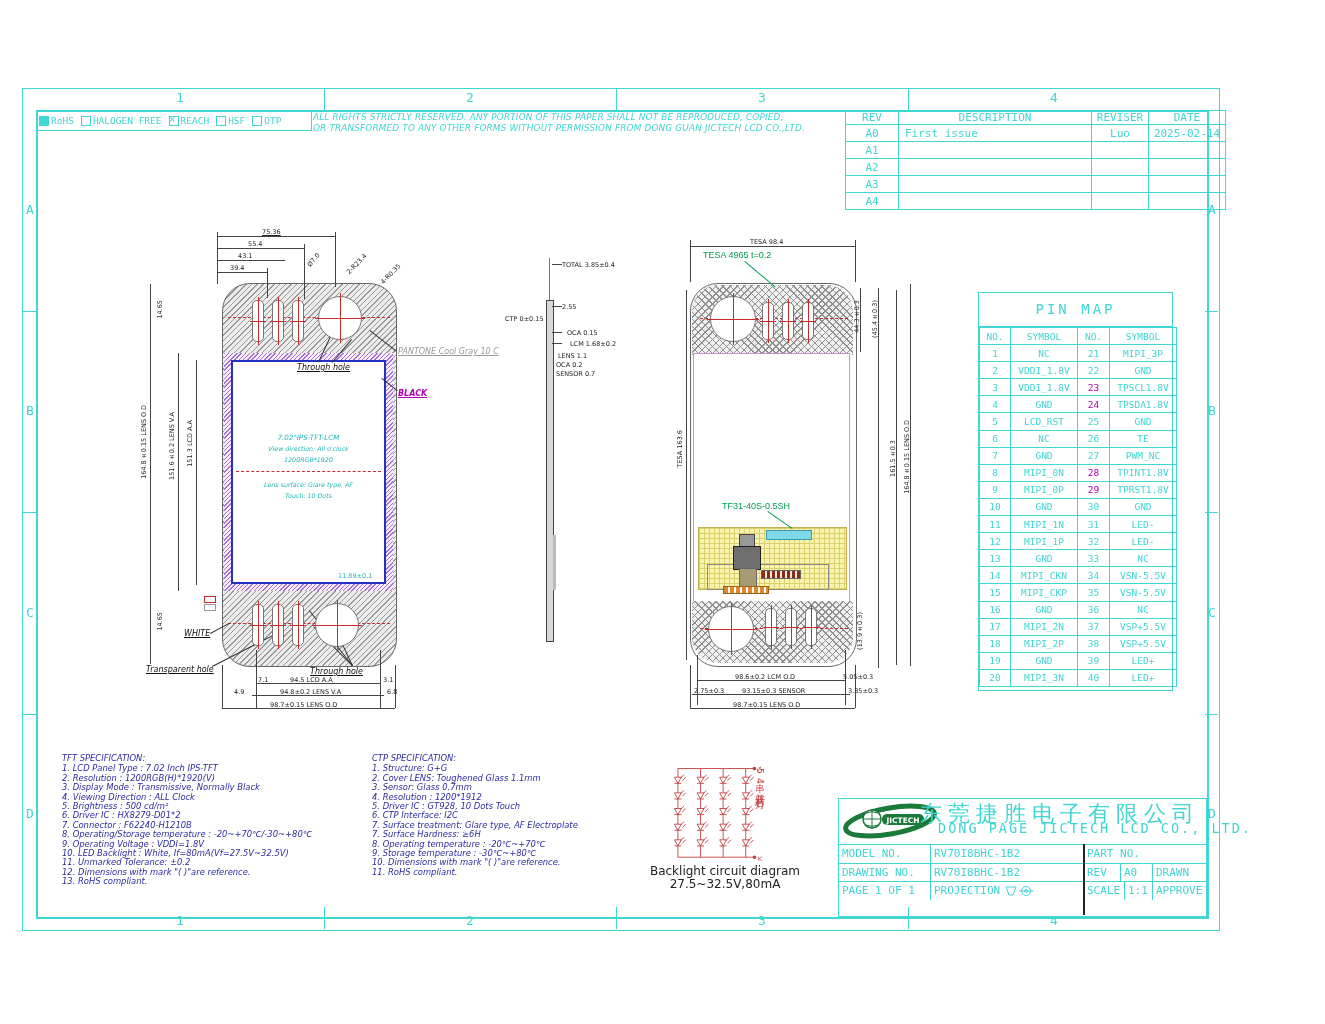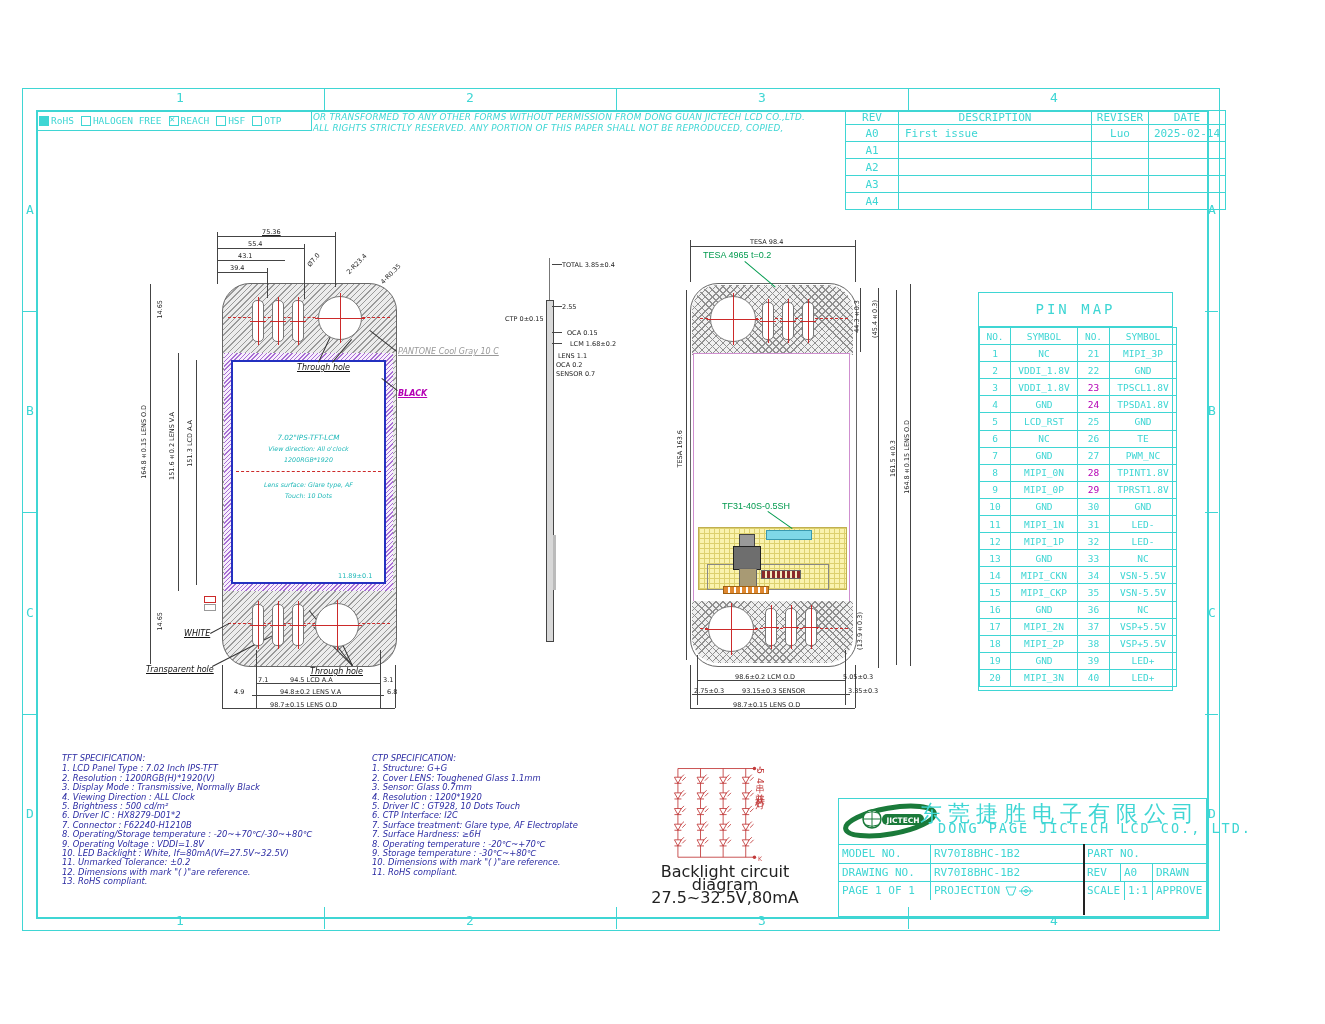--- a/index.html
+++ b/index.html
@@ -92,21 +92,21 @@
   .bv-hatch-top{position:absolute;left:692px;top:285px;width:161px;height:70px;border-radius:26px 26px 0 0;}
   .bv-hatch-bot{position:absolute;left:692px;top:601px;width:161px;height:62px;border-radius:0 0 26px 26px;}
   .bv-mid{position:absolute;left:693px;top:353px;width:157px;height:250px;border:1px solid #cf8fcf;background:#fff;box-sizing:border-box;}
   .bv-fpc{position:absolute;left:698px;top:527px;width:149px;height:63px;box-sizing:border-box;}
   .sv-bar{position:absolute;left:546px;top:300px;width:6px;height:340px;background:#d8d8d8;border:1px solid #444;}
   .sv-line{position:absolute;left:549px;top:258px;width:1px;height:45px;background:#777;}
   .sv-tail{position:absolute;left:553px;top:535px;width:3px;height:55px;background:#bbb;}
   .mini-rect{position:absolute;border:1px solid var(--red);background:#fff;}
   
   .bl-cap{position:absolute;left:645px;top:865px;width:160px;text-align:center;color:#222;
-          font-family:"DejaVu Sans","Liberation Sans",sans-serif;font-size:16px;line-height:13px;}
+          font-family:"DejaVu Sans","Liberation Sans",sans-serif;font-size:12px;line-height:13px;}
   .bl-cn{position:absolute;left:753px;top:768px;writing-mode:vertical-rl;color:#c23b3b;font-size:9.5px;
          font-family:"DejaVu Sans","Liberation Sans",sans-serif;letter-spacing:2px;}
   .logo-wrap{position:absolute;left:842px;top:801px;}
 </style>
 </head>
 <body>
 
 <div class="sheet">
 
   <div class="outer-frame"></div>
@@ -159,22 +159,22 @@
         <span class="cb empty"></span>
         <span>HSF</span>
       </span>
       <span class="comp-item">
         <span class="cb empty"></span>
         <span>OTP</span>
       </span>
     </div>
 
   <div class="copyright">
+    <div>ALL RIGHTS STRICTLY RESERVED. ANY PORTION OF THIS PAPER SHALL NOT BE REPRODUCED, COPIED,</div>
     <div>OR TRANSFORMED TO ANY OTHER FORMS WITHOUT PERMISSION FROM DONG GUAN JICTECH LCD CO.,LTD.</div>
-    <div>ALL RIGHTS STRICTLY RESERVED. ANY PORTION OF THIS PAPER SHALL NOT BE REPRODUCED, COPIED,</div>
   </div>
 
   <div class="rev-table">
     <table>
       <thead>
         <tr>
           <th style="width:48px">REV</th>
           <th style="width:188px">DESCRIPTION</th>
           <th style="width:52px">REVISER</th>
           <th style="width:72px">DATE</th>
@@ -507,21 +507,21 @@
         <div>12. Dimensions with mark "( )"are reference.</div>
         <div>13. RoHS compliant.</div>
       </div>
   </div>
   <div class="spec" style="left:372px;top:754px">
     <div class="sp-title">CTP SPECIFICATION:</div>
     <div>
         <div>1. Structure: G+G</div>
         <div>2. Cover LENS: Toughened Glass 1.1mm</div>
         <div>3. Sensor: Glass 0.7mm</div>
-        <div>4. Resolution : 1200*1920</div>
+        <div>4. Resolution : 1200*1912</div>
         <div>5. Driver IC : GT928, 10 Dots Touch</div>
         <div>6. CTP Interface: I2C</div>
         <div>7. Surface treatment: Glare type, AF Electroplate</div>
         <div>7. Surface Hardness: ≥6H</div>
         <div>8. Operating temperature : -20℃~+70℃</div>
         <div>9. Storage temperature : -30℃~+80℃</div>
         <div>10. Dimensions with mark "( )"are reference.</div>
         <div>11. RoHS compliant.</div>
       </div>
   </div>

